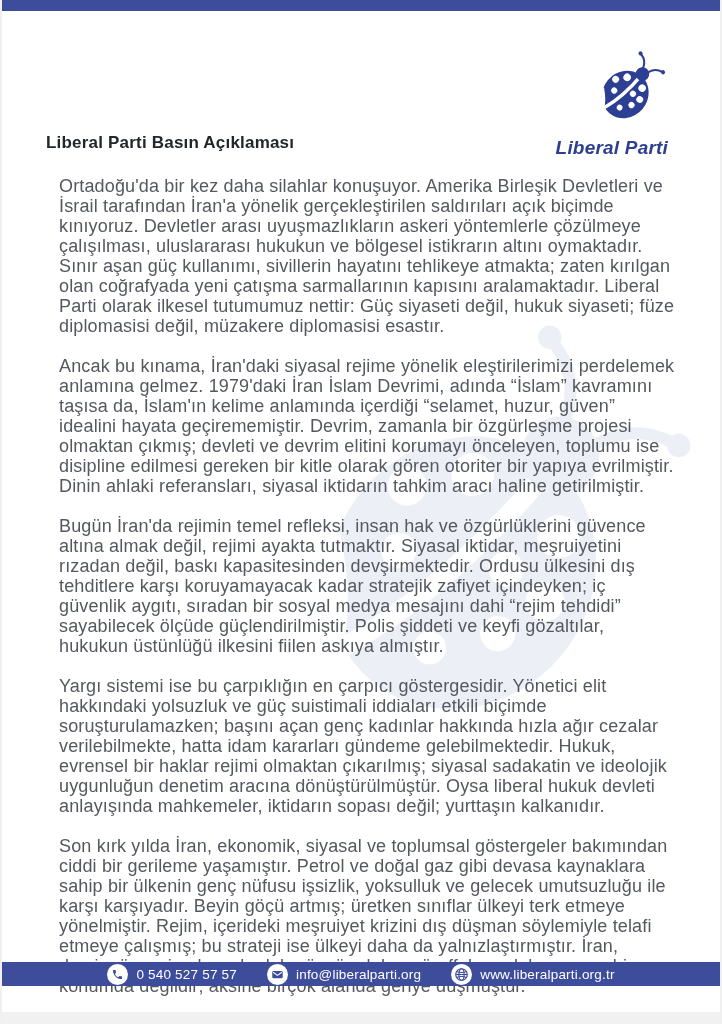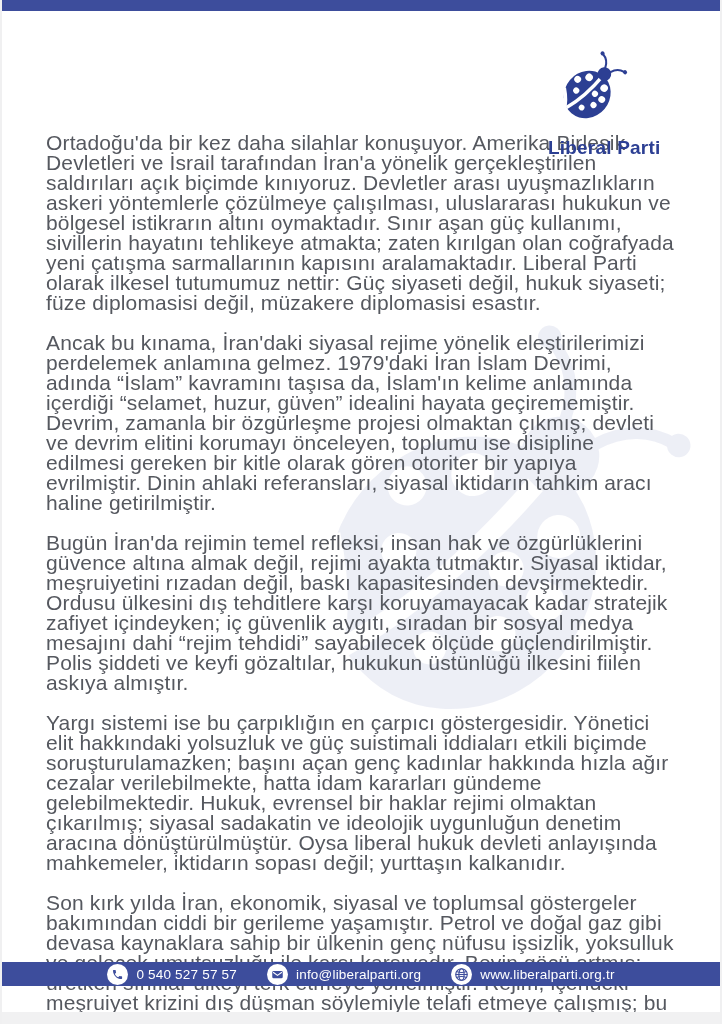--- a/index.html
+++ b/index.html
@@ -19,36 +19,36 @@
   }
   .topbar{
     position:absolute;left:-2px;right:-2px;top:0;height:11px;
     background:var(--footer-bar);
   }
   .watermark{
     position:absolute;left:235px;top:318px;width:470px;height:470px;
     color:var(--watermark-tint);opacity:0.085;z-index:0;pointer-events:none;
   }
   .brand{
-    position:absolute;top:50px;right:52px;width:120px;text-align:left;z-index:2;
+    position:absolute;top:50px;right:52px;width:120px;text-align:right;z-index:2;font-style:italic;
   }
   .brand-icon{width:82px;height:82px;color:var(--accent-navy);display:inline-block;}
   .brand-name{
     margin-top:1px;font-size:19px;font-weight:bold;color:var(--accent-navy);
     letter-spacing:0.2px;white-space:nowrap;
   }
   .content{
     position:absolute;left:44px;right:44px;top:133px;z-index:1;
   }
   .content h1{
     margin:0 0 23px 0;font-size:17px;font-weight:bold;color:#23262c;
     letter-spacing:0.2px;
   }
   .content p{
-    margin:0 0 20px 0;font-size:21px;line-height:20px;color:var(--body-text);
+    margin:0 0 20px 13px;font-size:18px;line-height:20px;color:var(--body-text);
     letter-spacing:0.15px;text-align:left;
   }
   .footerbar{
     position:absolute;left:0;right:0;top:962px;height:24px;z-index:2;
     background:var(--footer-bar);
     display:flex;align-items:center;justify-content:center;gap:30px;
   }
   .f-item{
     display:flex;align-items:center;gap:8px;color:#ffffff;
     font-size:13.5px;letter-spacing:0.2px;white-space:nowrap;
@@ -94,20 +94,21 @@
 </svg>
 
 <header class="brand">
   <svg class="brand-icon" viewBox="0 0 120 120">
     <use href="#ladybug"></use>
   </svg>
   <div class="brand-name">Liberal Parti</div>
 </header>
 
 <main class="content">
+  <h1>Liberal Parti Basın Açıklaması</h1>
   <p>Ortadoğu'da bir kez daha silahlar konuşuyor. Amerika Birleşik Devletleri ve İsrail tarafından İran'a yönelik gerçekleştirilen saldırıları açık biçimde kınıyoruz. Devletler arası uyuşmazlıkların askeri yöntemlerle çözülmeye çalışılması, uluslararası hukukun ve bölgesel istikrarın altını oymaktadır. Sınır aşan güç kullanımı, sivillerin hayatını tehlikeye atmakta; zaten kırılgan olan coğrafyada yeni çatışma sarmallarının kapısını aralamaktadır. Liberal Parti olarak ilkesel tutumumuz nettir: Güç siyaseti değil, hukuk siyaseti; füze diplomasisi değil, müzakere diplomasisi esastır.</p>
   <p>Ancak bu kınama, İran'daki siyasal rejime yönelik eleştirilerimizi perdelemek anlamına gelmez. 1979'daki İran İslam Devrimi, adında “İslam” kavramını taşısa da, İslam'ın kelime anlamında içerdiği “selamet, huzur, güven” idealini hayata geçirememiştir. Devrim, zamanla bir özgürleşme projesi olmaktan çıkmış; devleti ve devrim elitini korumayı önceleyen, toplumu ise disipline edilmesi gereken bir kitle olarak gören otoriter bir yapıya evrilmiştir. Dinin ahlaki referansları, siyasal iktidarın tahkim aracı haline getirilmiştir.</p>
   <p>Bugün İran'da rejimin temel refleksi, insan hak ve özgürlüklerini güvence altına almak değil, rejimi ayakta tutmaktır. Siyasal iktidar, meşruiyetini rızadan değil, baskı kapasitesinden devşirmektedir. Ordusu ülkesini dış tehditlere karşı koruyamayacak kadar stratejik zafiyet içindeyken; iç güvenlik aygıtı, sıradan bir sosyal medya mesajını dahi “rejim tehdidi” sayabilecek ölçüde güçlendirilmiştir. Polis şiddeti ve keyfi gözaltılar, hukukun üstünlüğü ilkesini fiilen askıya almıştır.</p>
   <p>Yargı sistemi ise bu çarpıklığın en çarpıcı göstergesidir. Yönetici elit hakkındaki yolsuzluk ve güç suistimali iddiaları etkili biçimde soruşturulamazken; başını açan genç kadınlar hakkında hızla ağır cezalar verilebilmekte, hatta idam kararları gündeme gelebilmektedir. Hukuk, evrensel bir haklar rejimi olmaktan çıkarılmış; siyasal sadakatin ve ideolojik uygunluğun denetim aracına dönüştürülmüştür. Oysa liberal hukuk devleti anlayışında mahkemeler, iktidarın sopası değil; yurttaşın kalkanıdır.</p>
   <p>Son kırk yılda İran, ekonomik, siyasal ve toplumsal göstergeler bakımından ciddi bir gerileme yaşamıştır. Petrol ve doğal gaz gibi devasa kaynaklara sahip bir ülkenin genç nüfusu işsizlik, yoksulluk ve gelecek umutsuzluğu ile karşı karşıyadır. Beyin göçü artmış; üretken sınıflar ülkeyi terk etmeye yönelmiştir. Rejim, içerideki meşruiyet krizini dış düşman söylemiyle telafi etmeye çalışmış; bu strateji ise ülkeyi daha da yalnızlaştırmıştır. İran, devrim öncesine kıyasla daha özgür, daha müreffeh ve daha saygın bir konumda değildir; aksine birçok alanda geriye düşmüştür.</p>
 </main>
 
 <footer class="footerbar">
   <div class="f-item">
     <span class="f-icon">

